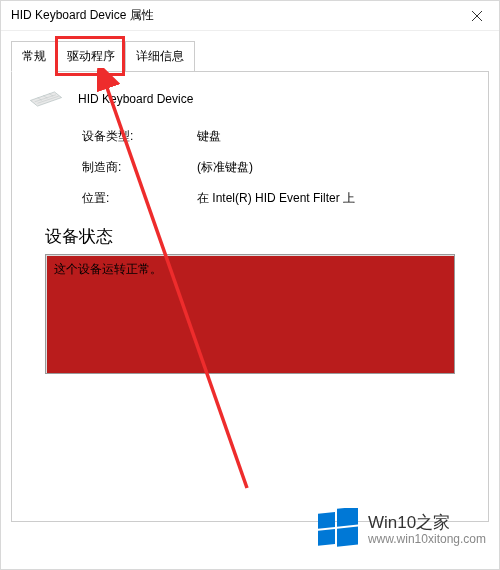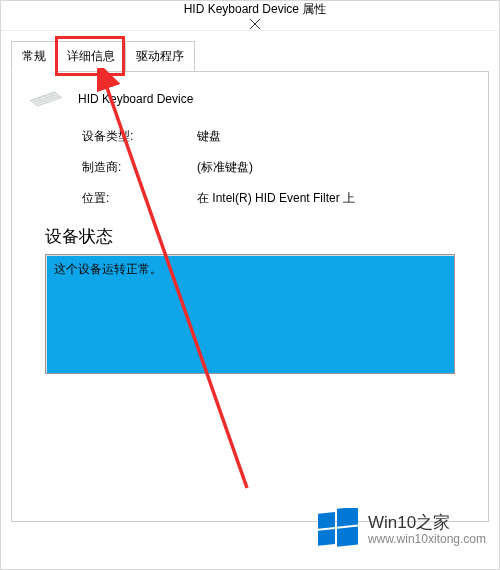--- a/index.html
+++ b/index.html
@@ -1,35 +1,35 @@
 <!DOCTYPE html>
 <html><head>
   <meta charset="utf-8">
   <style>
     * { box-sizing: border-box; margin: 0; padding: 0; }
     body { width: 500px; height: 570px; font-family: "Microsoft YaHei", Tahoma, sans-serif; font-size: 12px; background: #fff; position: relative; overflow: hidden; }
     .outer { border: 1px solid #d8d8d8; width: 500px; height: 570px; background: #fff; }
-    .titlebar { height: 30px; display: flex; align-items: center; justify-content: space-between; padding: 0 0 0 10px; background: #fff; border-bottom: 1px solid #eee; flex-direction: column; }
+    .titlebar { height: 30px; display: flex; align-items: center; justify-content: space-between; padding: 0 0 0 10px; background: #fff; border-bottom: 1px solid #eee; }
     .title-text { font-size: 12px; }
     .close-btn { width: 45px; height: 30px; display: flex; align-items: center; justify-content: center; cursor: pointer; }
     .close-btn svg { width: 10px; height: 10px; stroke: #333; stroke-width: 1; }
     .tabstrip { margin: 10px 0 0 10px; position: relative; display: flex; border-bottom: 1px solid #ccc; width: 478px; }
     .tab { padding: 6px 10px; border: 1px solid #ccc; border-bottom: none; background: #fff; margin-right: -1px; position: relative; font-size: 12px; cursor: pointer; }
     .tab.active { background: #fff; z-index: 3; border-bottom: 1px solid #fff; margin-bottom: -1px; text-align: center; }
     .highlight-box { position: absolute; border: 3px solid #ee2c2c; pointer-events: none; z-index: 50; }
     .hi1 { top: 36px; left: 55px; width: 70px; height: 40px; }
     .tab-content { border: 1px solid #ccc; border-top: none; width: 478px; margin-left: 10px; padding: 18px 15px 30px 15px; height: 450px; }
     .header-row { display: flex; align-items: center; margin-bottom: 20px; }
     .kbd-icon { width: 34px; height: 18px; margin-right: 15px; margin-left: 2px; }
     .dev-name { font-size: 12px; text-align: center; }
     .prop-row { display: flex; margin: 14px 0 14px 55px; font-size: 12px; }
     .prop-label { width: 115px; }
     .prop-value { }
     .status-label { margin: 18px 0 6px 18px; font-size: 17px; }
-    .status-box { margin: 0 18px; width: 410px; height: 120px; border: 1px solid #999; box-shadow: inset 1px 1px 0 #ddd; padding: 6px 8px; background: #0ea5e9; font-size: 12px; resize: none; font-family: inherit; }
+    .status-box { margin: 0 18px; width: 410px; height: 120px; border: 1px solid #999; box-shadow: inset 1px 1px 0 #ddd; padding: 6px 8px; background: #b91c1c; font-size: 12px; resize: none; font-family: inherit; }
     .arrow-svg { position: absolute; top: 68px; left: 97px; width: 180px; height: 430px; pointer-events: none; z-index: 40; }
     .watermark { position: absolute; bottom: 18px; right: 14px; display: flex; align-items: center; }
     .win-logo { width: 44px; height: 44px; margin-right: 8px; }
     .wm-text { }
     .wm-big { font-size: 17px; color: #333; font-weight: 400; display: block; line-height: 1.1; }
     .wm-url { font-size: 12px; color: #888; display: block; }
   </style>
 </head>
 <body>
 
@@ -40,22 +40,22 @@
     <div class="close-btn">
       <svg viewBox="0 0 10 10">
           <line x1="0" y1="0" x2="10" y2="10"></line>
           <line x1="10" y1="0" x2="0" y2="10"></line>
         </svg>
     </div>
   </div>
 
   <div class="tabstrip">
     <div class="tab active">常规</div>
+    <div class="tab">驱动程序</div>
     <div class="tab">详细信息</div>
-    <div class="tab">驱动程序</div>
   </div>
 
   <div class="tab-content">
     <div class="header-row">
       <svg class="kbd-icon" viewBox="0 0 48 24">
         <polygon points="2,14 36,2 46,10 12,22" fill="#e8e8e8" stroke="#9aa" stroke-width="0.7"></polygon>
         <line x1="8" y1="16" x2="38" y2="6" stroke="#9aa" stroke-width="0.4"></line>
         <line x1="12" y1="18" x2="42" y2="8" stroke="#9aa" stroke-width="0.4"></line>
         <line x1="12" y1="10" x2="18" y2="14" stroke="#9aa" stroke-width="0.4"></line>
         <line x1="20" y1="7" x2="26" y2="11" stroke="#9aa" stroke-width="0.4"></line>

